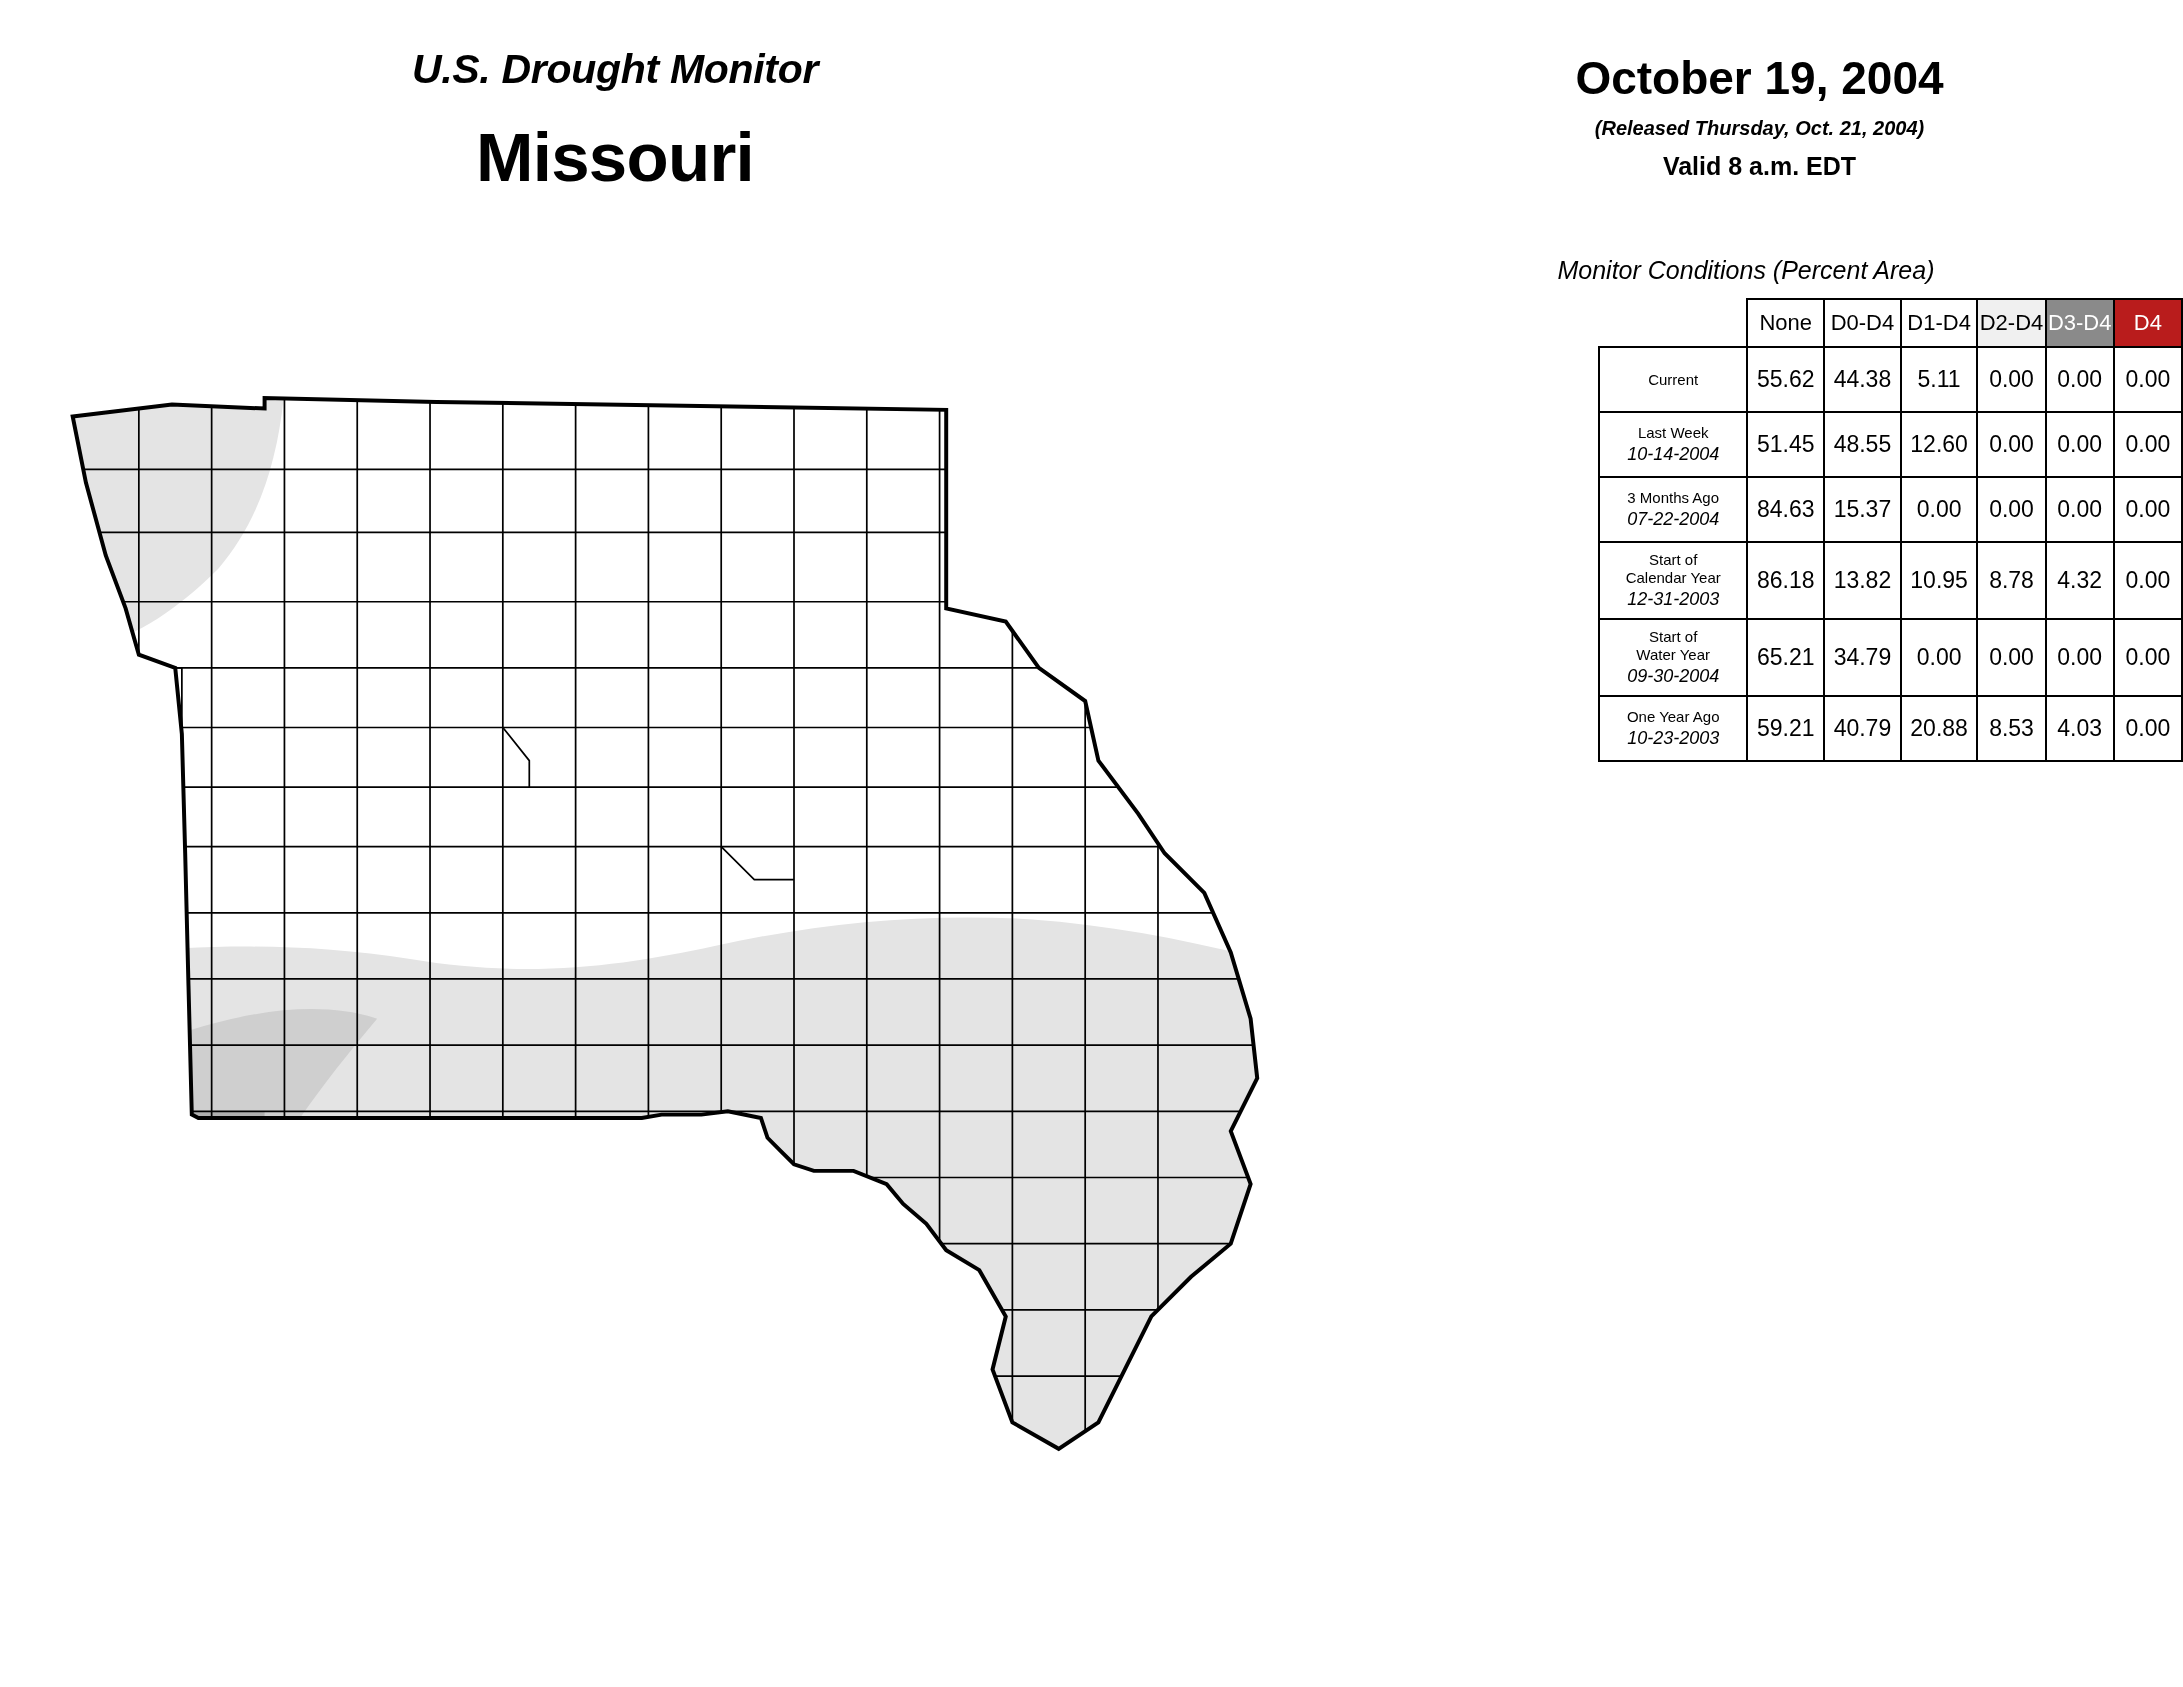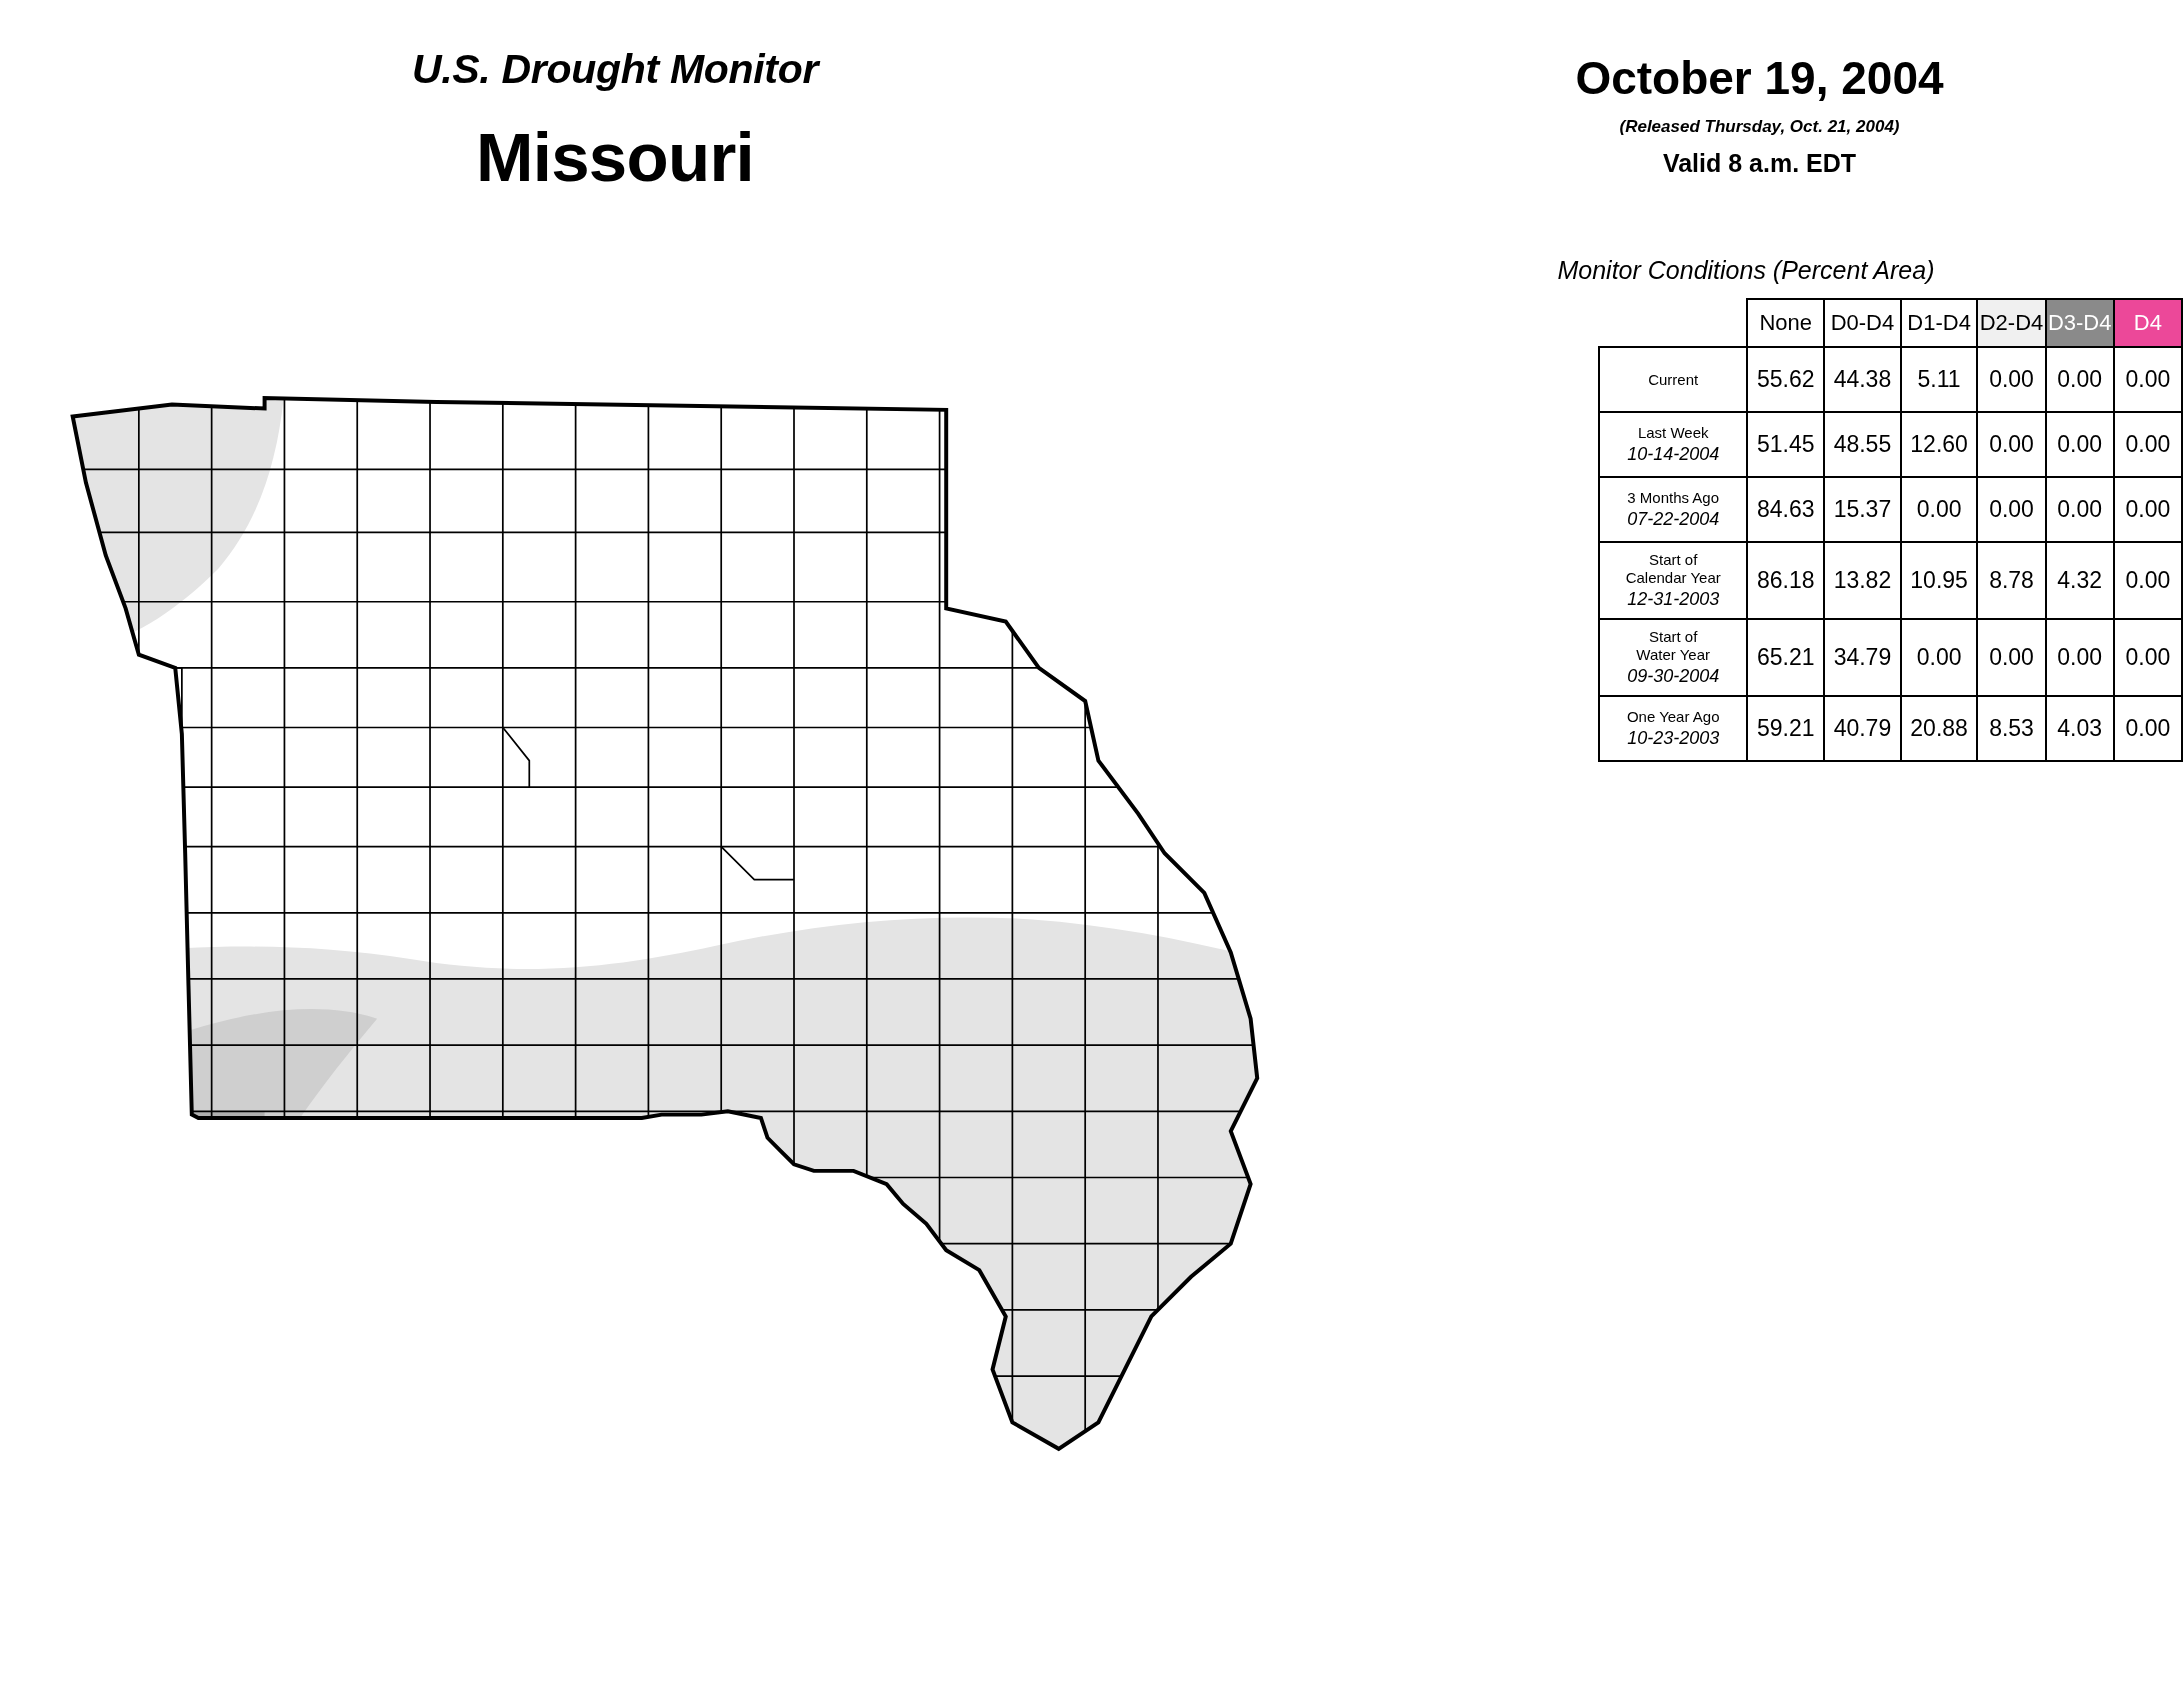--- a/index.html
+++ b/index.html
@@ -65,21 +65,21 @@
     left: 0;
     top: 46px;
     width: 847px;
     text-align: center;
   }
   #release-date {
     font-size: 46px;
     font-weight: bold;
   }
   #released-line {
-    font-size: 17px;
+    font-size: 20px;
     font-weight: bold;
     font-style: italic;
     margin-top: 12px;
   }
   #valid-line {
     font-size: 25px;
     font-weight: bold;
     margin-top: 12px;
   }
 
@@ -125,21 +125,21 @@
   }
   #conditions-table th.hd-d2 {
     background: #f0f0f0;
     color: #000000;
   }
   #conditions-table th.hd-d3 {
     background: #8a8a8a;
     color: #ffffff;
   }
   #conditions-table th.hd-d4 {
-    background: #ec4899;
+    background: #b91c1c;
     color: #ffffff;
   }
   #conditions-table td.rowlabel {
     width: 278px;
     padding: 8px 6.6px;
     line-height: 1.18;
   }
   #conditions-table td.rowlabel .rl-main {
     display: block;
     font-weight: normal;

